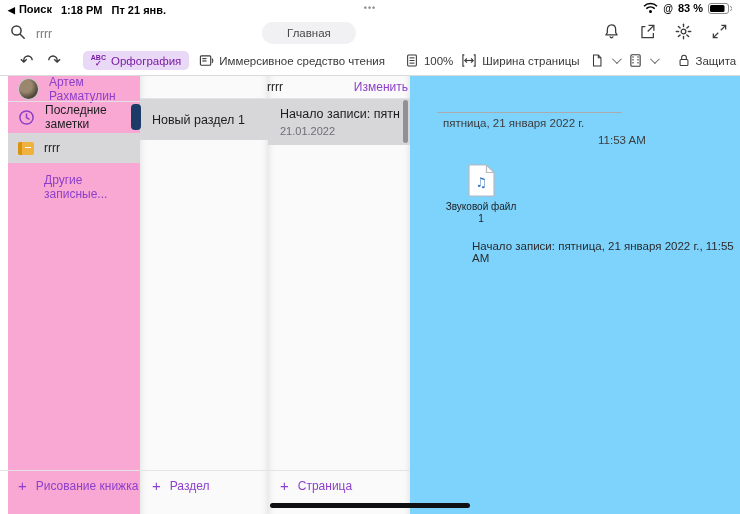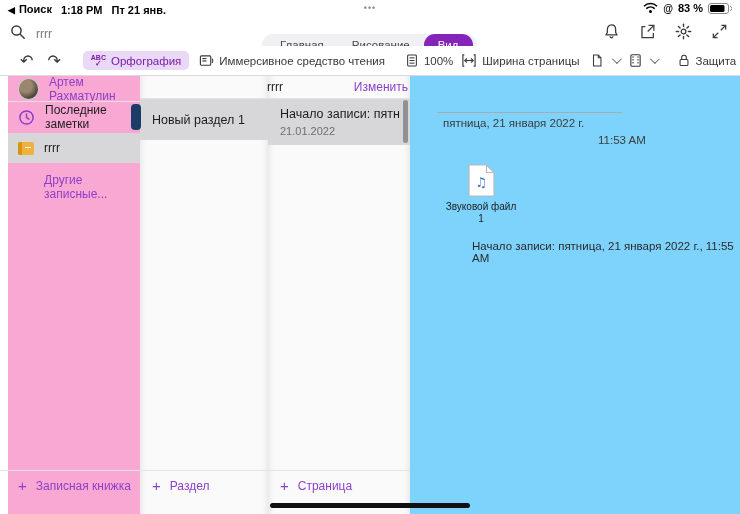--- a/index.html
+++ b/index.html
@@ -12,22 +12,22 @@
   .statusbar{position:relative;height:20px;background:#fff;font-size:11px;font-weight:700;color:#000;}
   .sb-left{position:absolute;left:8px;top:3px;display:flex;gap:9px;align-items:center;}
   .sb-dots{position:absolute;left:0;right:0;top:3px;text-align:center;color:#8e8e93;font-size:9px;letter-spacing:1px;}
   .sb-right{position:absolute;right:8px;top:2px;display:flex;gap:5px;align-items:center;font-weight:600;}
   .sb-right svg{display:block;}
 
   
   .navrow{position:relative;height:26px;background:#fff;}
   .search{position:absolute;left:10px;top:4px;display:flex;align-items:center;gap:10px;}
   .search-text{font-size:12px;color:#7a7a7e;}
-  .tabs{position:absolute;left:262px;top:14px;height:22px;background:#f1f1f3;border-radius:11px;
-        display:flex;align-items:center;padding:0 4px;}
+  .tabs{position:absolute;left:262px;top:2px;height:22px;background:#f1f1f3;border-radius:11px;
+        display:flex;align-items:center;padding:0 4px;flex-direction:column;}
   .tab{font-size:11.5px;color:#48484a;padding:0 14px;line-height:22px;border-radius:11px;cursor:default;}
   .tab.active{background:var(--pill);color:#fff;}
   .nav-icons{position:absolute;right:12px;top:3px;display:flex;gap:19px;align-items:center;}
   .nav-icons span{display:flex;}
 
   
   .toolbar{position:relative;height:29px;background:#fff;border-bottom:1px solid #dadadc;
            display:flex;align-items:center;padding:0 0 0 18px;font-size:11.5px;color:#38383a;}
   .tb{display:flex;align-items:center;gap:5px;white-space:nowrap;}
   .tb svg{display:block;}
@@ -273,21 +273,21 @@
       </div>
       <div class="sb-row sel" style="top:57px;height:30px;">
         <span class="notebook-icon"></span>
         <span class="lbl">rrrr</span>
       </div>
       <div class="sb-row" style="top:99px;height:24px;padding-left:36px;">
         <span class="purple">Другие записные...</span>
       </div>
       <div class="footer-btn" style="left:10px;">
         <span class="plus">+</span>
-        <span>Записная книжка</span>
+        <span>Рисование книжка</span>
       </div>
     </div>
 
     <div class="col-sections"></div>
 
     <div class="col-pages"></div>
 
     <div class="cols-header-title">rrrr</div>
     <div class="edit-link">Изменить</div>
     <div class="cols-header-line"></div>

